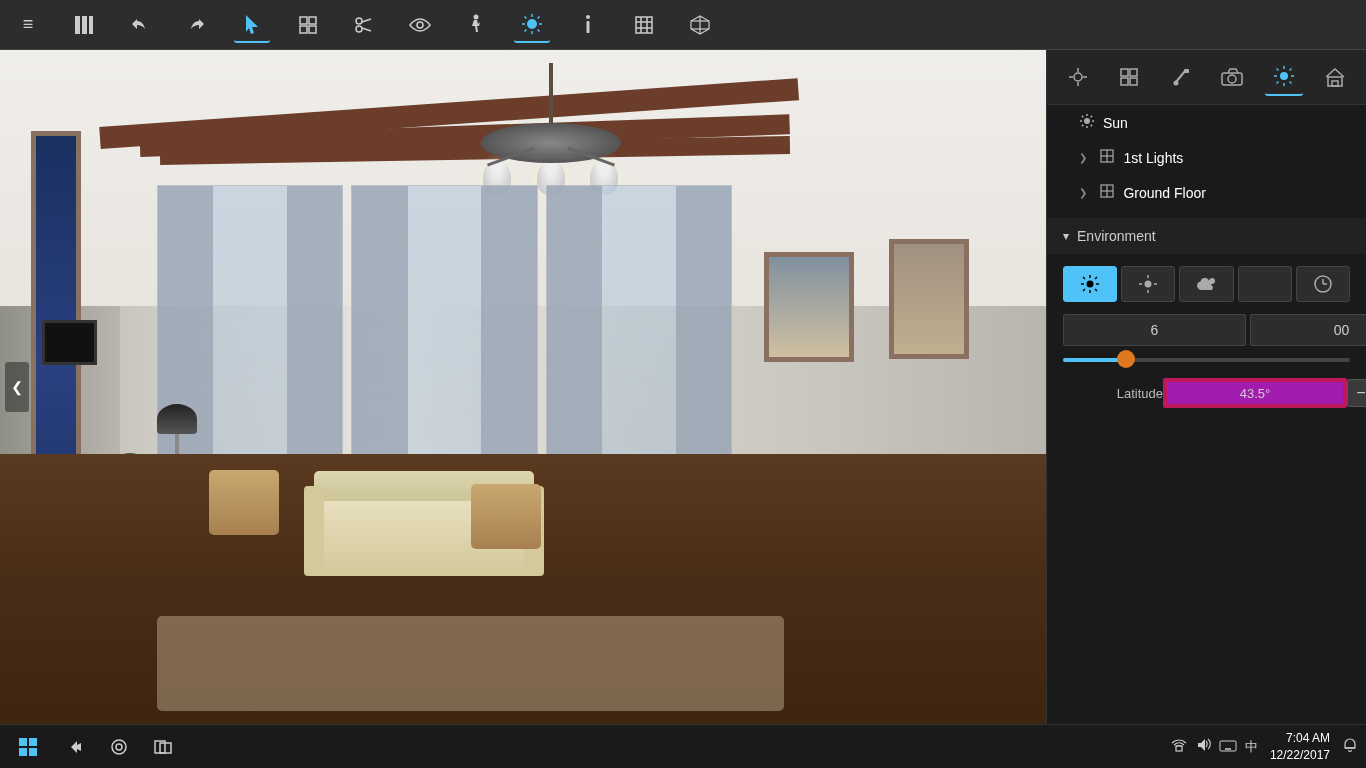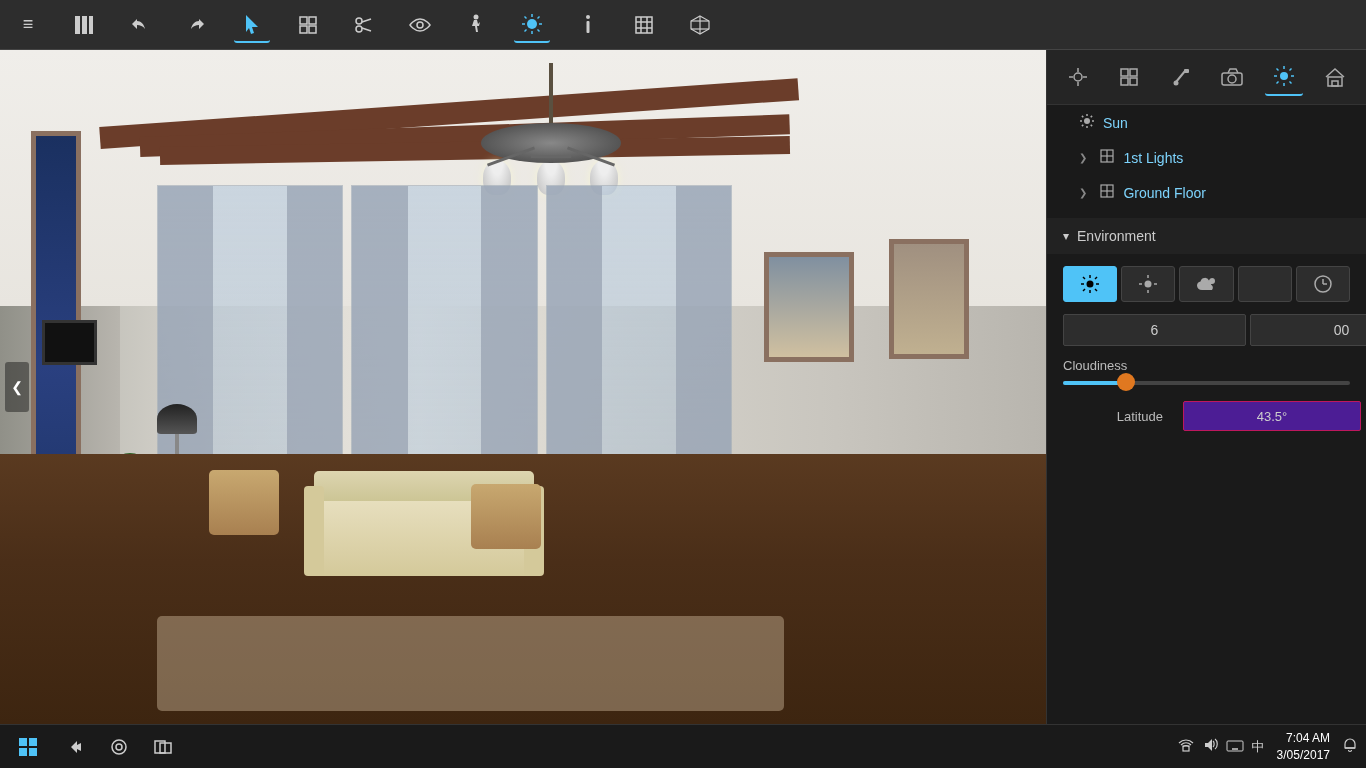--- a/index.html
+++ b/index.html
@@ -393,21 +393,21 @@
       color: #888;
       font-size: 10px;
       margin-right: 4px;
     }
     .tree-item .item-icon {
       color: #aaa;
       font-size: 14px;
     }
     .tree-item-label {
       flex: 1;
-      color: #7dd3fc;
+      color: #ffffff;
     }
 
     .indent1 { padding-left: 32px; }
 
     
     .environment-section {
       margin-top: 8px;
     }
     .environment-header {
       display: flex;
@@ -494,34 +494,34 @@
       height: 18px;
       background: #e07820;
       border-radius: 50%;
       cursor: pointer;
       transform: translateX(-50%);
     }
 
     .number-input-row {
       display: flex;
       align-items: center;
-      gap: 20px;
+      gap: 0;
       margin-bottom: 10px;
     }
     .number-label {
       flex: 0 0 100px;
       font-size: 13px;
       color: #bbb;
       text-align: right;
     }
     .number-input {
       flex: 1;
       height: 30px;
-      background: #4c1d95;
-      border: 1px solid #be185d;
+      background: #a21caf;
+      border: 4px solid #be185d;
       color: #ccc;
       text-align: center;
       font-size: 13px;
       border-radius: 2px;
     }
     .num-btn {
       width: 28px;
       height: 28px;
       background: #3a3a3a;
       border: 1px solid #555;
@@ -926,21 +926,20 @@
               </svg>
             </button>
           </div>
 
           <div class="time-inputs">
             <input class="time-input" type="text" value="6" style="">
             <input class="time-input" type="text" value="00" style="">
 
           </div>
 
-          <div class="cloudiness-label">Cloudiness</div>
           <div class="slider-container">
             <div class="slider-track">
               <div class="slider-fill" style="width:22%"></div>
               <div class="slider-thumb" style="left:22%"></div>
             </div>
           </div>
 
           <div class="number-input-row">
             <span class="number-label">Latitude</span>
             <input class="number-input" type="text" value="43.5°" style="">
@@ -1012,21 +1011,21 @@
           <line x1="13" y1="4" x2="13" y2="4" stroke="#ccc" stroke-width="2"></line>
           <line x1="4" y1="7" x2="4" y2="7" stroke="#ccc" stroke-width="2"></line>
           <line x1="14" y1="7" x2="14" y2="7" stroke="#ccc" stroke-width="2"></line>
           <line x1="6" y1="9" x2="12" y2="9" stroke="#ccc" stroke-width="1.5"></line>
         </svg>
       </span>
       <span class="sys-icon" style="font-size:13px;color:#ccc">中</span>
     </div>
     <div class="clock">
       <span>7:04 AM</span>
-      <span>3/05/2017</span>
+      <span>12/22/2017</span>
     </div>
     <span class="notification-icon">
       <svg width="16" height="16" viewBox="0 0 16 16" fill="none" stroke="#ccc" stroke-width="1.2">
         <path d="M8 2a5 5 0 0 0-5 5v4h10V7a5 5 0 0 0-5-5z"></path>
         <line x1="3" y1="11" x2="13" y2="11" stroke="#ccc" stroke-width="1.5"></line>
         <path d="M6.5 13a1.5 1.5 0 0 0 3 0"></path>
       </svg>
     </span>
   </div>
 </div>

